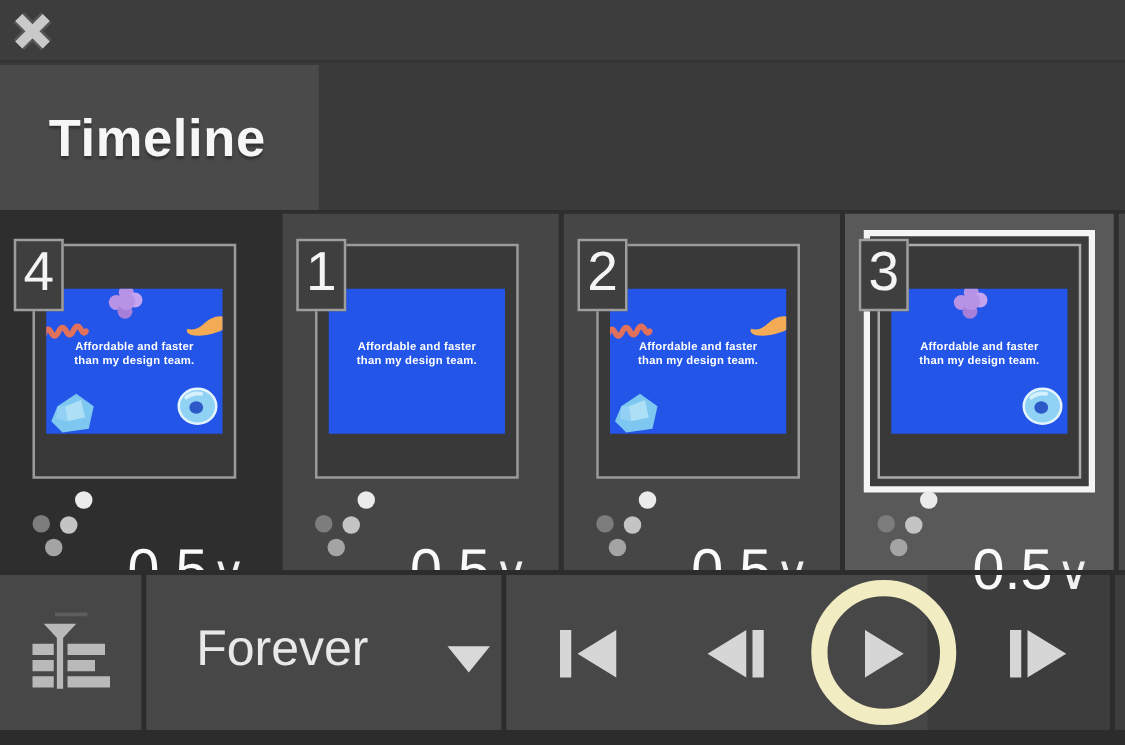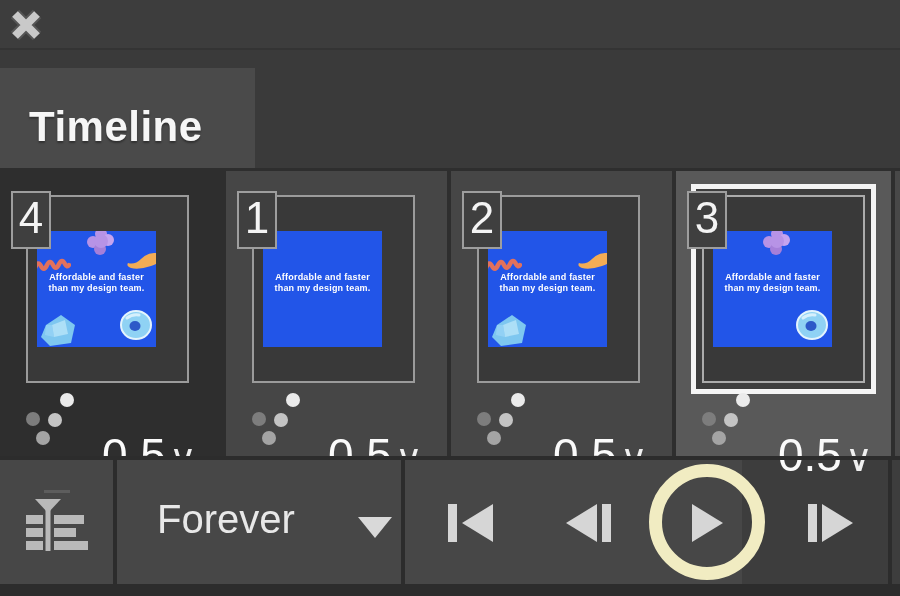--- a/index.html
+++ b/index.html
@@ -6,34 +6,34 @@
   .panel{
     position:relative;width:900px;height:596px;overflow:hidden;
     background:#3d3d3d;font-family:"Liberation Sans","DejaVu Sans",sans-serif;
     -webkit-font-smoothing:antialiased;
   }
   
   .titlebar{position:absolute;left:0;top:0;width:900px;height:48px;background:#3d3d3d;}
   .close-btn{position:absolute;left:8px;top:7px;width:36px;height:36px;cursor:pointer;}
   
   .tabstrip{position:absolute;left:0;top:48px;width:900px;height:120px;background:#3a3a3a;border-top:2px solid #343434;box-sizing:border-box;}
-  .tab{position:absolute;left:0;top:2px;width:255px;height:118px;background:#4a4a4a;display:flex;align-items:center;padding-left:29px;box-sizing:border-box;margin-top:16px;}
+  .tab{position:absolute;left:0;top:2px;width:255px;height:118px;background:#4a4a4a;display:flex;align-items:center;padding-left:39px;box-sizing:border-box;}
   .tab-label{font-size:42px;font-weight:bold;color:#f6f6f6;text-shadow:0 2px 2px rgba(0,0,0,.35);letter-spacing:.5px;}
   
   .frames-row{position:absolute;left:0;top:168px;width:900px;height:288px;background:#2e2e2e;}
   .cell{position:absolute;top:3px;height:285px;background:#464646;cursor:pointer;}
   .cell:nth-of-type(1){left:0;width:222px;}
   .cell:nth-of-type(2){left:226px;width:221px;}
   .cell:nth-of-type(3){left:451px;width:221px;}
   .cell:nth-of-type(4){left:676px;width:215px;}
   .cell.selected{background:#595959;}
   .right-sliver{position:absolute;left:895px;top:3px;width:5px;height:285px;background:#484848;}
   .thumb{position:absolute;left:26px;top:24px;width:159px;height:184px;background:#393939;border:2px solid #9b9b9b;}
   .cell.selected .thumb{box-shadow:0 0 0 6px #3d3d3d,0 0 0 11px #f5f5f5;border-color:#ababab;}
-  .pic{position:absolute;left:9px;top:34px;width:119px;height:116px;overflow:hidden;}
+  .pic{position:absolute;left:9px;top:34px;width:141px;height:116px;overflow:hidden;}
   .caption{position:absolute;left:0;top:41px;width:100%;text-align:center;color:#ffffff;font-size:9px;font-weight:bold;line-height:11px;letter-spacing:.2px;}
   .badge{position:absolute;left:11px;top:20px;width:36px;height:54px;background:#3f3f3f;border:2px solid #9e9e9e;box-sizing:content-box;text-align:center;z-index:3;}
   .badge span{display:block;font-size:44px;line-height:50px;color:#f4f4f4;}
   .deco{position:absolute;}
   .deco-squiggle{left:-4px;top:24px;}
   .deco-orange{right:-7px;top:14px;}
   .deco-purple{left:48px;top:-5px;}
   .deco-crumple{left:2px;top:82px;}
   .deco-donut{right:3px;top:78px;}
   .dots{position:absolute;left:24px;top:222px;width:56px;height:56px;}

